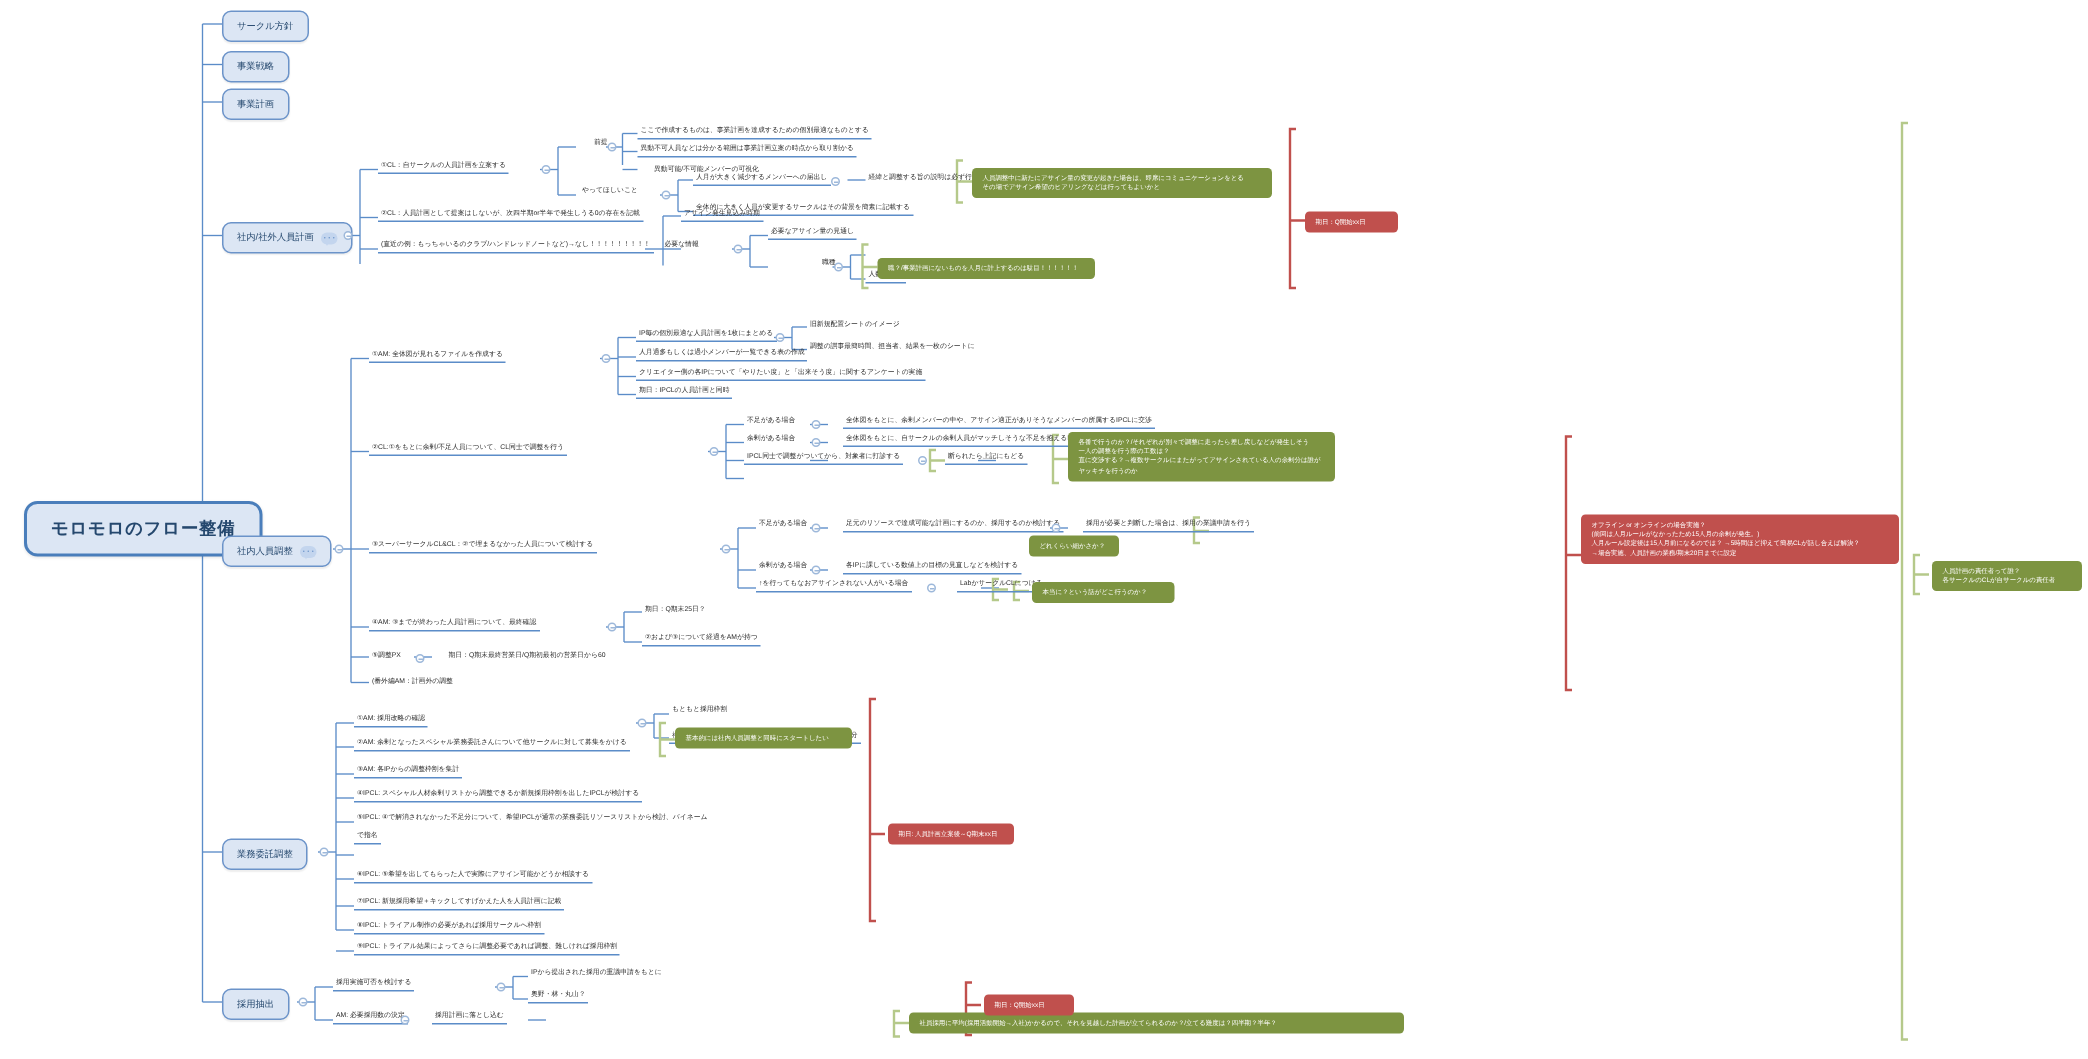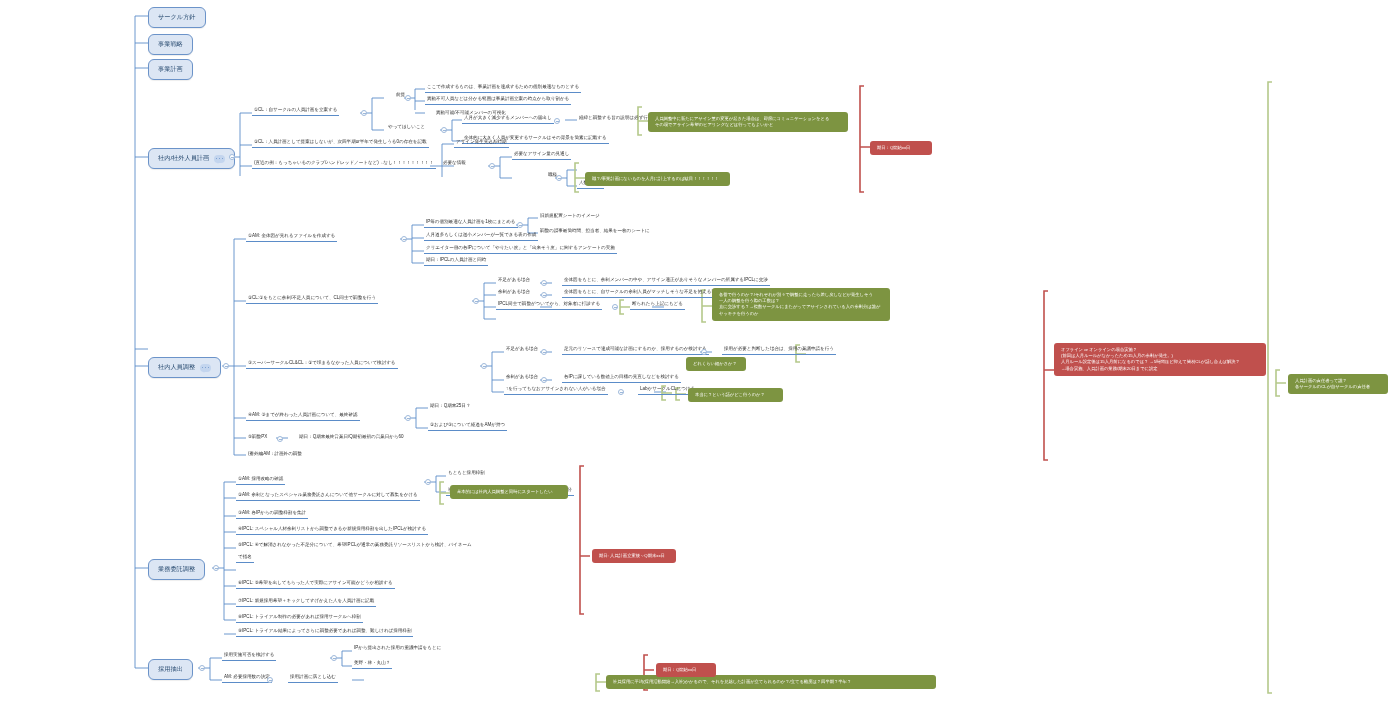--- a/index.html
+++ b/index.html
@@ -264,20 +264,21 @@
     </g>
 
     <g fill="none" stroke="#c0504d" stroke-width="1.6">
       <path d="M864,86 L860,86 L860,192 L864,192 M860,147 L870,147"></path>
       <path d="M1048,291 L1044,291 L1044,460 L1048,460 M1044,370 L1054,370"></path>
       <path d="M584,466 L580,466 L580,614 L584,614 M580,556 L590,556"></path>
       <path d="M648,655 L644,655 L644,690 L648,690 M644,670 L654,670"></path>
     </g>
   </svg>
 
+  <div class="node root" style="left:16px; top:334px;">モロモロのフロー整備</div>
 
   <div class="node box" style="left:148px; top:7px;">
     <span>サークル方針</span>
   </div>
   <div class="node box" style="left:148px; top:34px;">
     <span>事業戦略</span>
   </div>
   <div class="node box" style="left:148px; top:59px;">
     <span>事業計画</span>
   </div>

